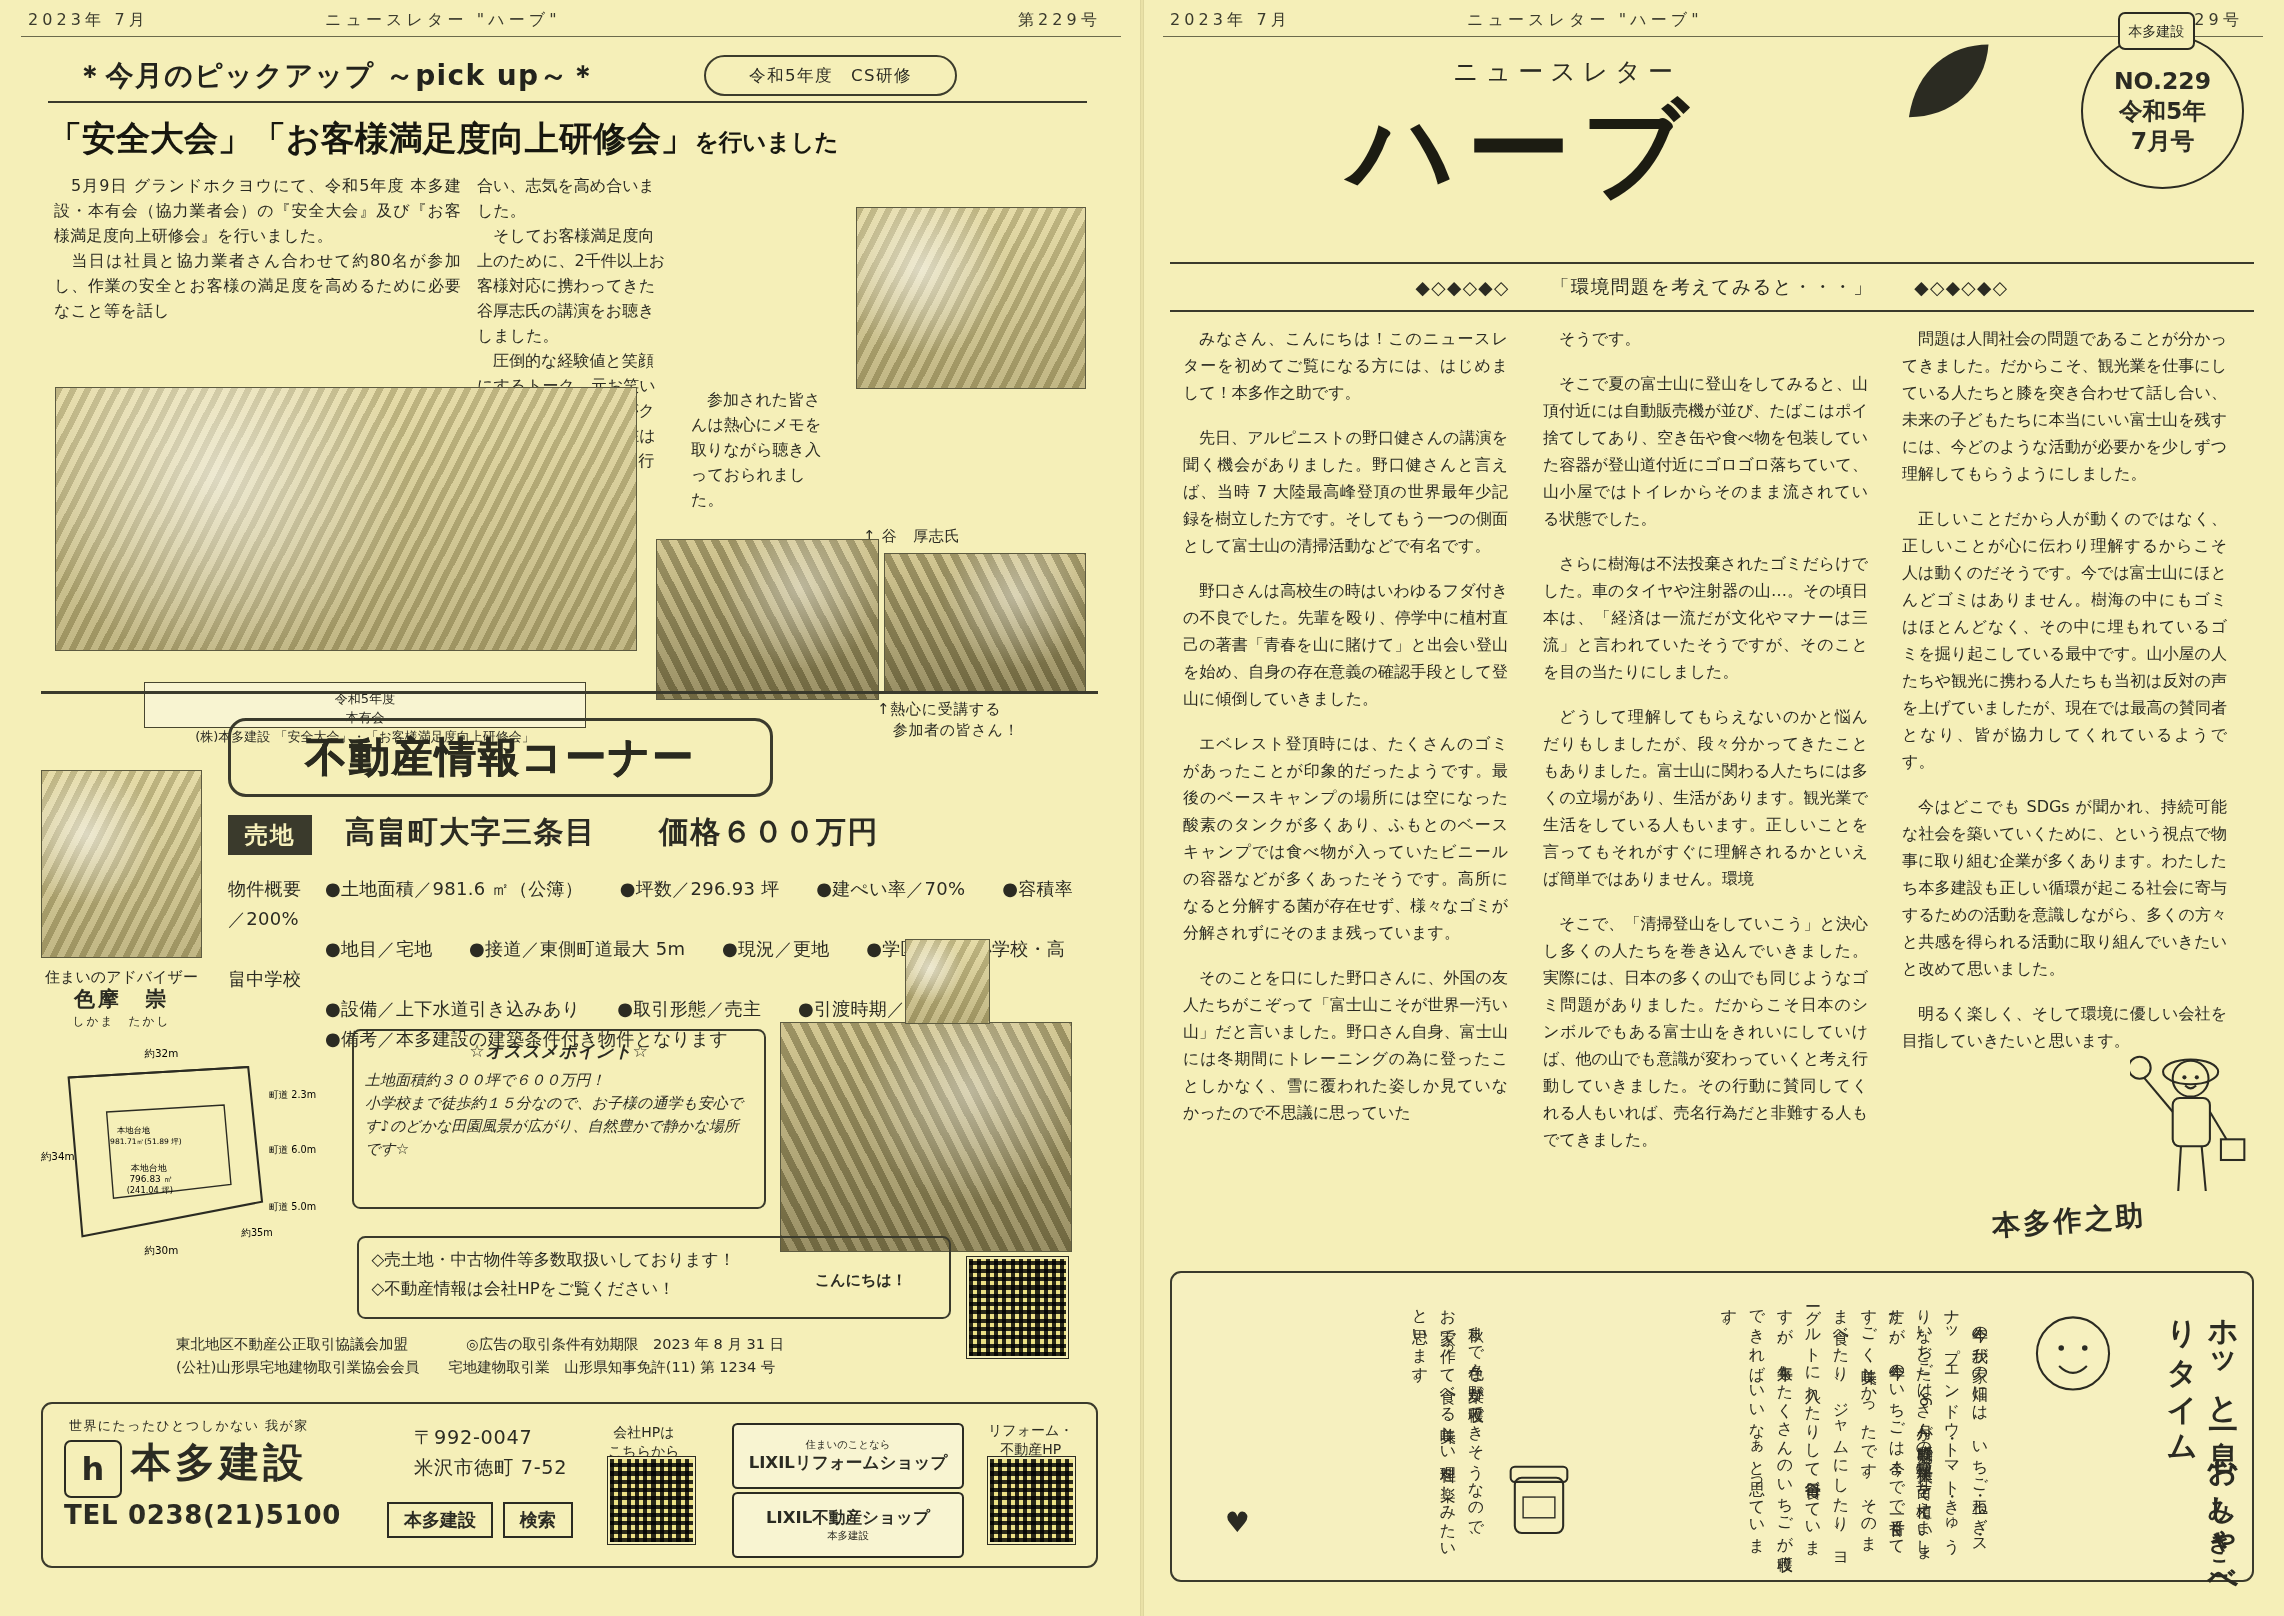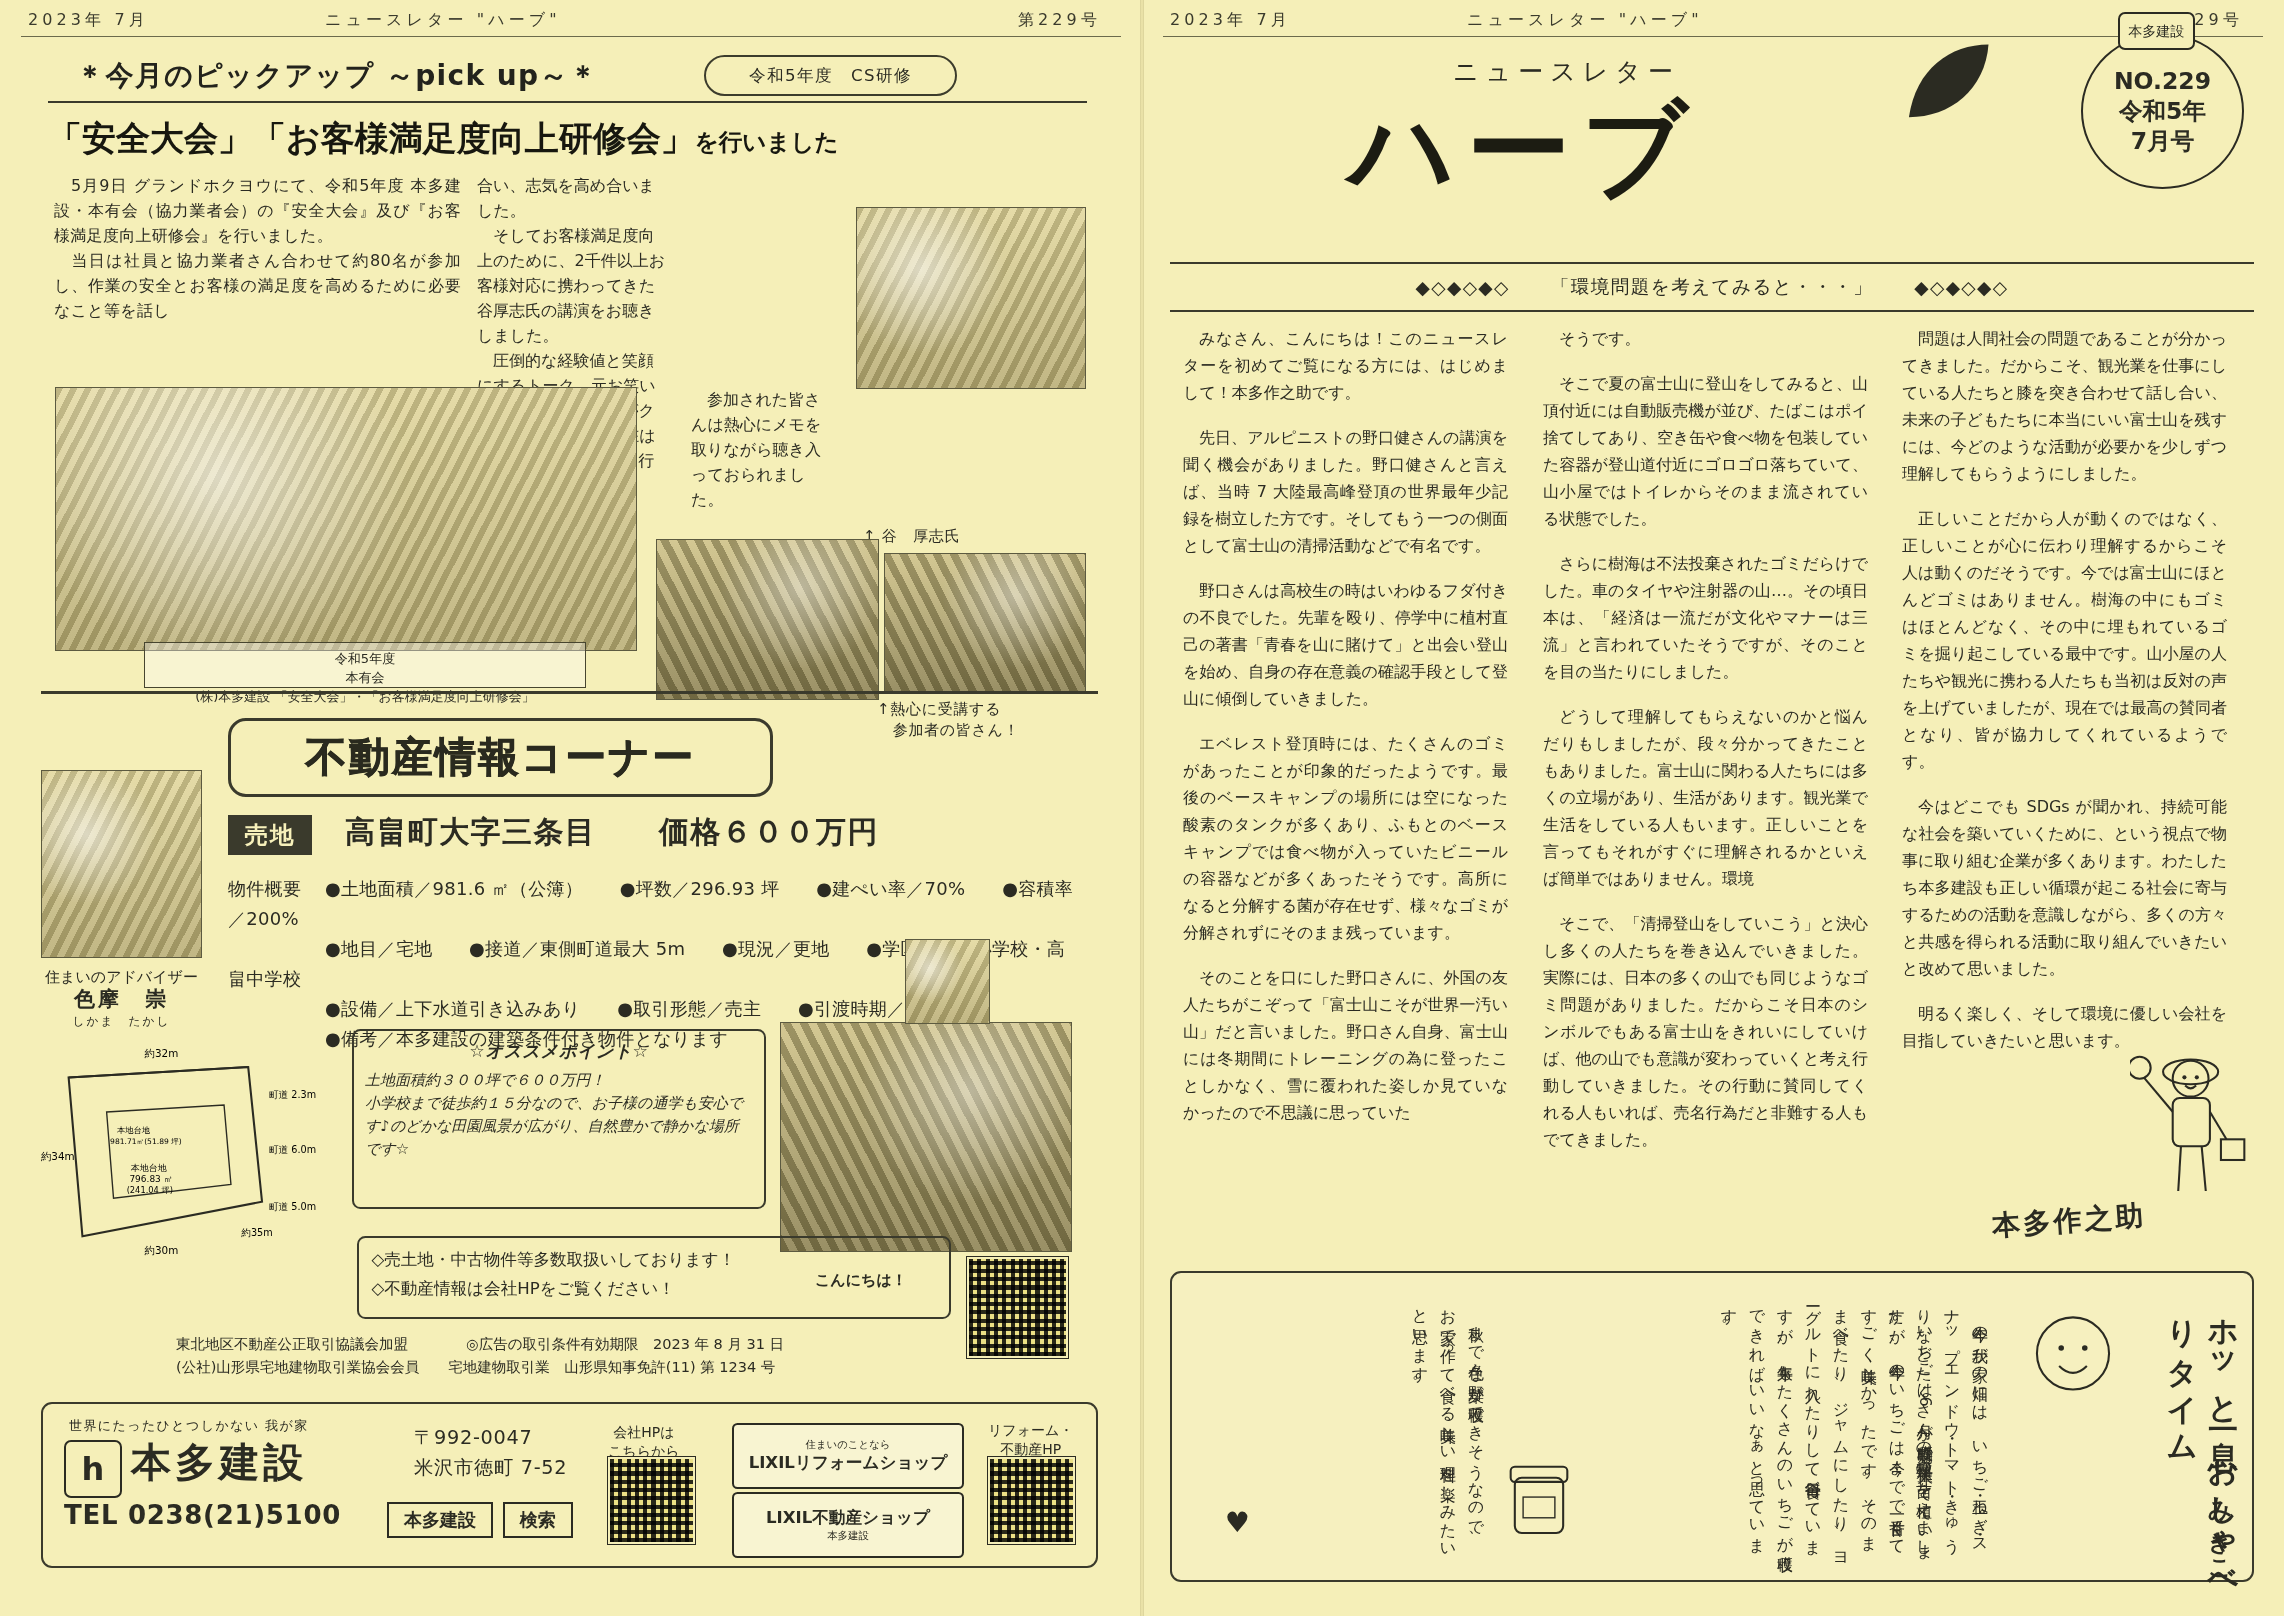--- a/index.html
+++ b/index.html
@@ -42,21 +42,21 @@
     background:
       radial-gradient(circle at 28% 34%, rgba(255,255,255,.55), rgba(255,255,255,0) 42%),
       repeating-linear-gradient(117deg, rgba(60,56,30,.22) 0 6.2px, rgba(255,255,255,.12) 6.2px 13px),
       linear-gradient(180deg,#e2d79c,#b9ad74);
   }
   .photo.dark .ph-in{background:
       radial-gradient(circle at 65% 30%, rgba(255,255,255,.40), rgba(255,255,255,0) 45%),
       repeating-linear-gradient(63deg, rgba(40,38,18,.30) 0 7.6px, rgba(255,255,255,.10) 7.6px 15px),
       linear-gradient(180deg,#cfc287,#8e8354);}
   .caption{position:absolute;font-size:15px;line-height:21px;letter-spacing:0.7px;}
-  .cap-box{position:absolute;border:1.4px solid #47452f;background:rgba(255,255,255,.35);font-size:14.5px;line-height:19.3px;padding:5.5px 8.3px;box-sizing:border-box;}
+  .cap-box{position:absolute;border:1.4px solid #47452f;background:rgba(255,255,255,.35);font-size:14.5px;line-height:19.3px;padding:5.5px 8.3px;box-sizing:border-box;margin-top:40px;}
 
   
   .sec-div{position:absolute;left:41px;top:691px;width:1057px;height:2.8px;background:#3a3a2c;}
   .re-title{position:absolute;left:228px;top:718px;width:539px;height:73px;border:3.5px solid #3a3a2c;border-radius:18px;display:flex;align-items:center;justify-content:center;}
   .re-title span{font-size:41px;font-weight:bold;letter-spacing:2.1px;-webkit-text-stroke:0.7px #2a2a1e;}
   .sale-tag{position:absolute;left:228px;top:815px;width:84px;height:40px;background:#3a3a2c;color:#f7f1bb;font-size:23.5px;font-weight:bold;display:flex;align-items:center;justify-content:center;letter-spacing:2.1px;}
   .sale-addr{position:absolute;left:345px;top:812px;font-size:30px;font-weight:bold;letter-spacing:1.4px;white-space:nowrap;}
   .advisor-cap{position:absolute;left:33px;top:966px;width:177px;text-align:center;font-size:15px;line-height:22px;}
   .advisor-name{font-size:21px;font-weight:bold;letter-spacing:2.8px;}
   .advisor-kana{font-size:11.7px;letter-spacing:2.1px;}

